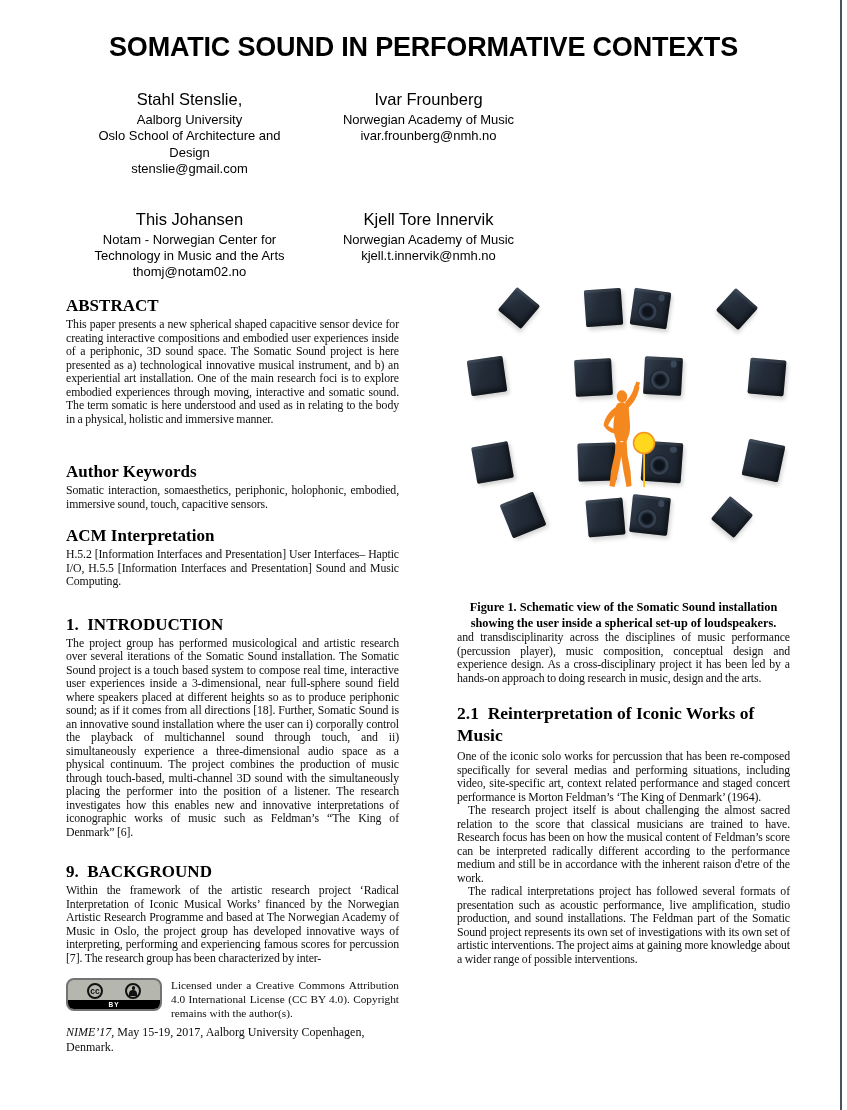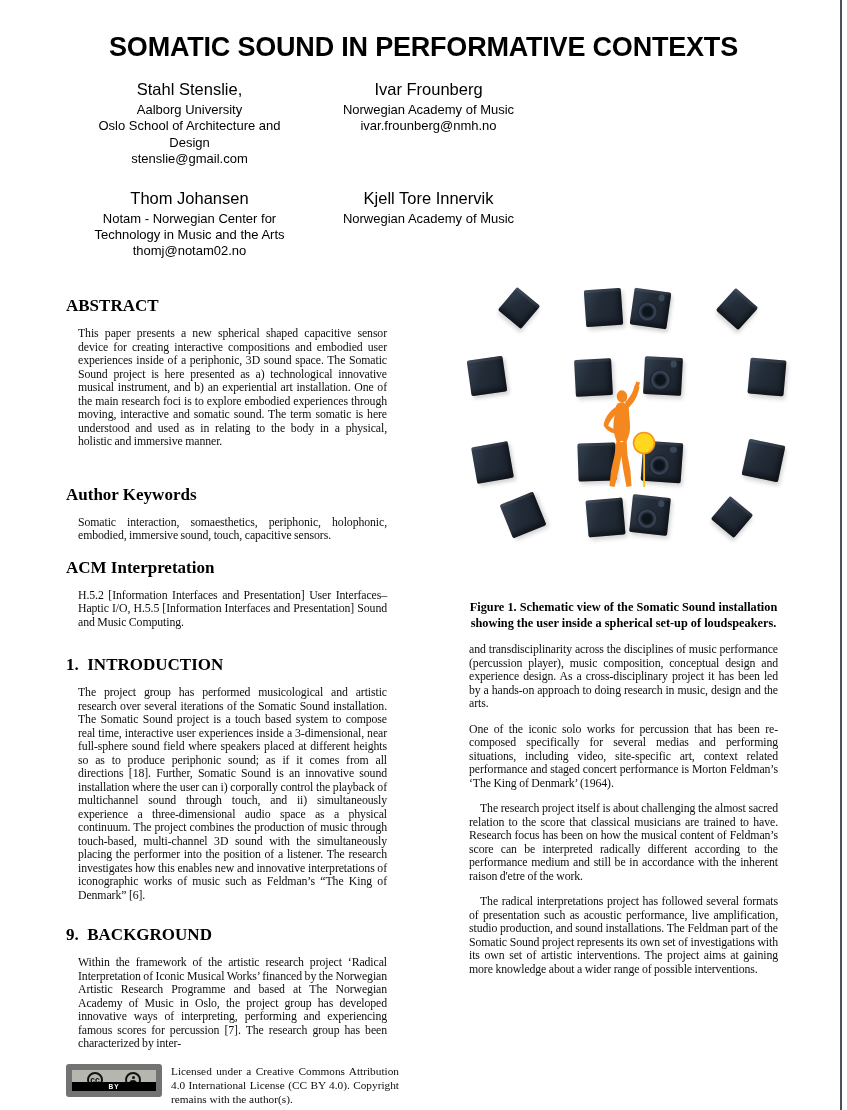--- a/index.html
+++ b/index.html
@@ -7,51 +7,51 @@
     width:847px;height:1110px;background:#ffffff;position:relative;
     font-family:"Liberation Serif", serif;color:#0d0d0d;overflow:hidden;
   }
   
   .paper-title{
     position:absolute;top:32px;left:0;width:847px;text-align:center;margin:0;
     font-family:"Liberation Sans", sans-serif;font-weight:bold;font-size:27px;
     letter-spacing:-0.2px;color:#000;
   }
   .authors{
-    position:absolute;left:70px;top:80px;width:478px;
-    display:grid;grid-template-columns:1fr 1fr;row-gap:21px;
+    position:absolute;left:70px;top:90px;width:478px;
+    display:grid;grid-template-columns:1fr 1fr;row-gap:32px;
     text-align:center;font-family:"Liberation Sans", sans-serif;
   }
   .author .name{font-size:16.5px;margin-bottom:3px;color:#000;}
   .author .affil,.author .email{font-size:13px;line-height:1.26;white-space:pre-line;color:#000;text-align:center;}
   
   .col-left {position:absolute;left:66px;top:296px;width:333px;}
   .col-right{position:absolute;left:457px;top:283px;width:333px;}
   h2{
     font-size:17px;font-weight:bold;margin:0 0 3px 0;line-height:1.12;
     white-space:pre-wrap;color:#000;
   }
   h3{
     font-size:17.5px;font-weight:bold;margin:18px 0 4px 0;line-height:1.22;
     white-space:pre-wrap;color:#000;
   }
   .mt-keywords{margin-top:36px;}
   .mt-acm{margin-top:15px;}
   .mt-intro{margin-top:26px;}
   .mt-bg{margin-top:23px;}
   p.body{
-    font-size:11.8px;line-height:13.5px;text-align:justify;margin:12px;
+    font-size:11.8px;line-height:13.5px;text-align:justify;margin:0;
     letter-spacing:-0.1px;word-spacing:-0.3px;color:#0d0d0d;
   }
   p.indent{text-indent:11px;}
   
   .license{display:flex;gap:9px;margin-top:13px;align-items:flex-start;}
   .cc-badge{
-    flex:0 0 auto;width:96px;height:33px;background:#b5b7ae;border:6px solid #737373;
-    border-radius:3px;position:relative;box-sizing:border-box;overflow:hidden;
+    flex:0 0 auto;width:96px;height:33px;background:#b5b7ae;border:2px solid #737373;
+    border-radius:8px;position:relative;box-sizing:border-box;overflow:hidden;
   }
   .cc-circles{position:absolute;top:2px;left:0;width:100%;height:17px;
     display:flex;justify-content:center;gap:22px;align-items:center;}
   .cc-circle{
     width:16px;height:16px;border:2.2px solid #111;border-radius:50%;
     display:flex;align-items:center;justify-content:center;box-sizing:border-box;
     font-family:"Liberation Sans", sans-serif;font-weight:bold;font-size:8.5px;color:#111;
     position:relative;background:transparent;
   }
   .p-head{position:absolute;top:1.5px;left:4.6px;width:3.4px;height:3.4px;border-radius:50%;background:#111;}
@@ -103,28 +103,29 @@
 Oslo School of Architecture and
 Design</div>
       <div class="email">stenslie@gmail.com</div>
     </div>
     <div class="author">
       <div class="name">Ivar Frounberg</div>
       <div class="affil">Norwegian Academy of Music</div>
       <div class="email">ivar.frounberg@nmh.no</div>
     </div>
     <div class="author">
-      <div class="name">Thom Johansen</div>
+      <div class="name">This Johansen</div>
       <div class="affil">Notam - Norwegian Center for
 Technology in Music and the Arts</div>
       <div class="email">thomj@notam02.no</div>
     </div>
     <div class="author">
       <div class="name">Kjell Tore Innervik</div>
       <div class="affil">Norwegian Academy of Music</div>
+      <div class="email">kjell.t.innervik@nmh.no</div>
     </div>
   </div>
 
   <div class="col-left">
     <h2>ABSTRACT</h2>
     <p class="body">This paper presents a new spherical shaped capacitive sensor device for creating interactive compositions and embodied user experiences inside of a periphonic, 3D sound space. The Somatic Sound project is here presented as a) technological innovative musical instrument, and b) an experiential art installation. One of the main research foci is to explore embodied experiences through moving, interactive and somatic sound. The term somatic is here understood and used as in relating to the body in a physical, holistic and immersive manner.</p>
 
     <h2 class="mt-keywords">Author Keywords</h2>
     <p class="body">Somatic interaction, somaesthetics, periphonic, holophonic, embodied, immersive sound, touch, capacitive sensors.</p>
 
@@ -197,19 +198,20 @@
         <div class="spk" style="left: 174px; top: 213px; width: 38px; height: 38px; transform: rotate(6deg);">
           <i class="cone"></i>
           <i class="tweet"></i>
         </div>
         <div class="spk" style="left: 260px; top: 219px; width: 30px; height: 30px; transform: rotate(40deg);"></div>
       </div>
     <p class="caption">Figure 1. Schematic view of the Somatic Sound installation showing the user inside a spherical set-up of loudspeakers.</p>
 
     <p class="body cap-gap">and transdisciplinarity across the disciplines of music performance (percussion player), music composition, conceptual design and experience design. As a cross-disciplinary project it has been led by a hands-on approach to doing research in music, design and the arts.</p>
 
+    <h3>2.1  Reinterpretation of Iconic Works of Music</h3>
     <p class="body">One of the iconic solo works for percussion that has been re-composed specifically for several medias and performing situations, including video, site-specific art, context related performance and staged concert performance is Morton Feldman’s ‘The King of Denmark’ (1964).</p>
     <p class="body indent">The research project itself is about challenging the almost sacred relation to the score that classical musicians are trained to have. Research focus has been on how the musical content of Feldman’s score can be interpreted radically different according to the performance medium and still be in accordance with the inherent raison d'etre of the work.</p>
     <p class="body indent">The radical interpretations project has followed several formats of presentation such as acoustic performance, live amplification, studio production, and sound installations. The Feldman part of the Somatic Sound project represents its own set of investigations with its own set of artistic interventions. The project aims at gaining more knowledge about a wider range of possible interventions.</p>
   </div>
 
   <div class="edge-line"></div>
 </div>
 
 </body></html>

